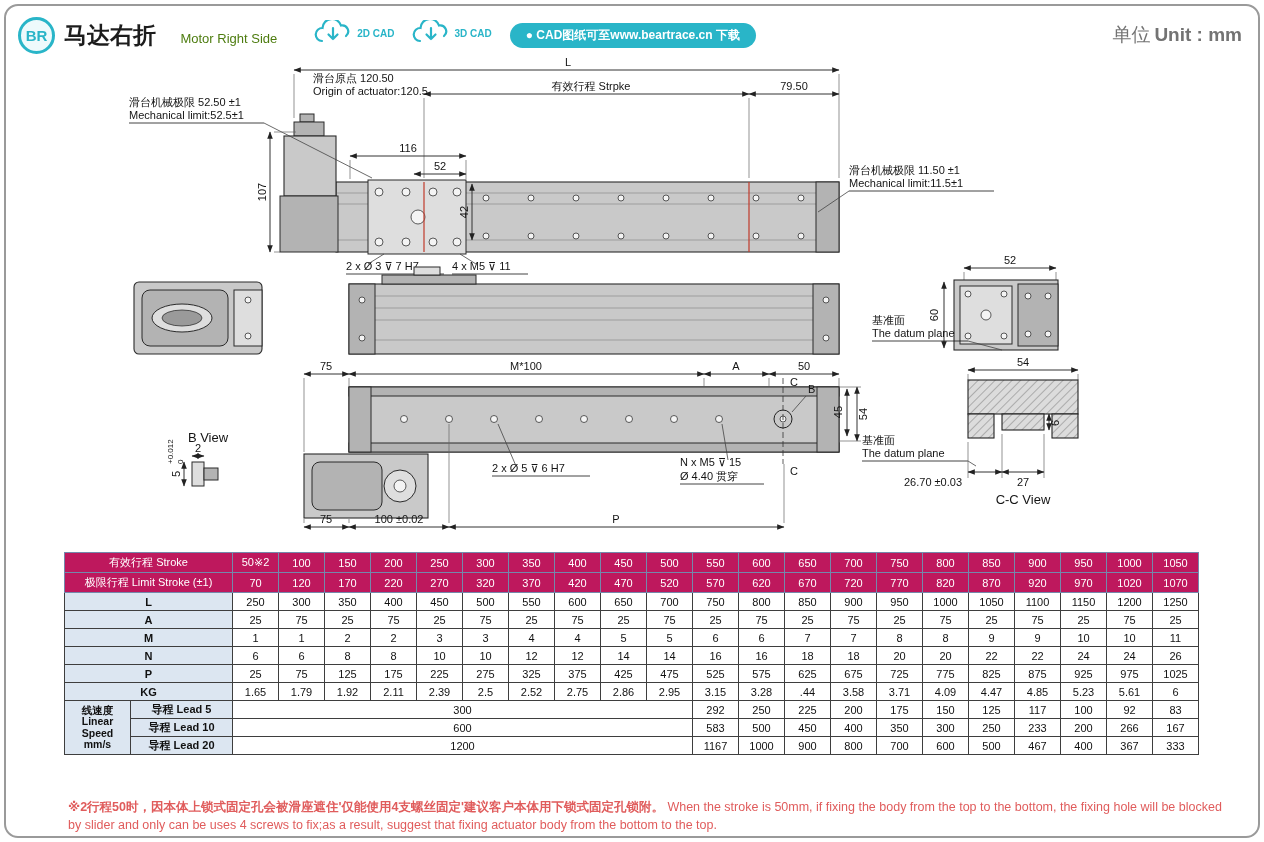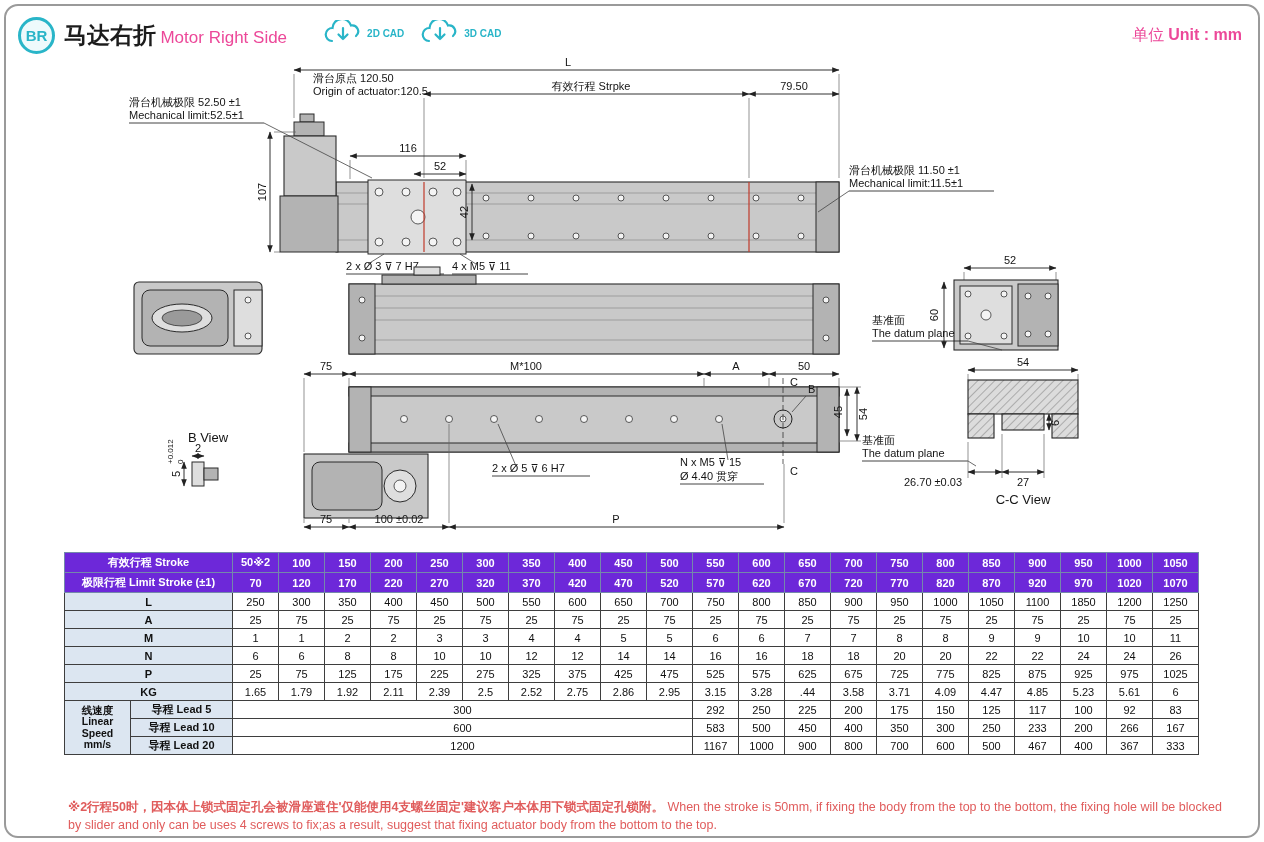--- a/index.html
+++ b/index.html
@@ -4,26 +4,26 @@
 <style>
   *{margin:0;padding:0;box-sizing:border-box}
   html,body{width:1264px;height:842px;background:#fff}
   body{font-family:"Liberation Sans","DejaVu Sans",sans-serif;position:relative;overflow:hidden}
   .page{position:absolute;left:4px;top:4px;width:1256px;height:834px;border:2px solid #9a9a9a;border-radius:14px;background:#fff}
   
   .topbar{position:absolute;top:6px;left:12px;right:16px;height:46px;display:flex;align-items:center}
   .badge{width:37px;height:37px;border-radius:50%;border:3px solid #29b5c8;color:#29b5c8;font-weight:bold;font-size:15px;display:flex;align-items:center;justify-content:center;background:#eefafc;flex:0 0 auto}
   .titles{margin-left:9px;white-space:nowrap}
   .t-cn{font-size:23px;font-weight:bold;color:#1c1c1c}
-  .t-en{font-size:17px;color:#ec4899;margin-left:0}
+  .t-en{font-size:13px;color:#4d7c0f;margin-left:20px}
   .cad-icons{display:flex;gap:14px;margin-left:34px}
   .cad{display:flex;flex-direction:row;align-items:center;cursor:pointer}
   .cad .lbl-sm{font-size:10px;font-weight:bold;color:#29b5c8;margin-top:-3px}
   .pill{margin-left:18px;background:#29b5c8;color:#fff;font-size:12px;font-weight:bold;padding:4px 16px;border-radius:13px;white-space:nowrap;cursor:pointer}
-  .unit{margin-left:auto;font-size:16px;color:#ec4899;white-space:nowrap}
+  .unit{margin-left:auto;font-size:19px;color:#737373;white-space:nowrap}
   .unit .b{font-weight:bold;margin-left:4px}
   
   .drawing{position:absolute;top:46px;left:10px}
   svg text{font-family:"Liberation Sans","DejaVu Sans",sans-serif;font-size:11px;fill:#141414}
   svg text.ttl{font-size:13px}
   svg text.sm{font-size:8px}
   .otl{fill:#c9c9c9;stroke:#2a2a2a;stroke-width:1.1}
   .otl2{fill:#b3b3b3;stroke:#2a2a2a;stroke-width:1}
   .otl3{fill:#dedede;stroke:#2a2a2a;stroke-width:1}
   .hole{fill:#f4f4f4;stroke:#333;stroke-width:.8}
@@ -31,21 +31,21 @@
   .ext{stroke:#666;stroke-width:.7}
   .ldr{stroke:#444;stroke-width:.8;fill:none}
   .u{stroke:#141414;stroke-width:.8}
   .red{stroke:#c0392b;stroke-width:1.2}
   .grain{stroke:#8b8b8b;stroke-width:.7}
   .dashc{stroke:#333;stroke-width:.8;stroke-dasharray:6 3}
   
   table.spec{position:absolute;top:546px;left:58px;border-collapse:collapse;table-layout:fixed;width:1134px;font-size:11px;color:#111}
   .spec td{border:1px solid #3e3e3e;text-align:center;height:18px;padding:0;white-space:nowrap;overflow:hidden;background:#fff}
   .spec td.lbl{background:#dce6f1;font-weight:bold}
-  .spec tr.hdr td{background:#6d28d9;color:#fff;font-weight:bold;border-color:#7488ab;height:20px}
+  .spec tr.hdr td{background:#be185d;color:#fff;font-weight:normal;border-color:#7488ab;height:20px}
   .spec td.grp div{font-size:10.5px;line-height:11.5px}
   
   .footnote{position:absolute;top:792px;left:30px;right:24px;font-size:12.5px;line-height:1.45;color:#e05c5c;padding-left:32px}
   .fn-cn{font-weight:bold}
 </style>
 </head>
 <body>
 
 <div class="page">
 
@@ -68,20 +68,21 @@
       <div class="cad">
         <span>
           <svg width="46" height="26" viewBox="0 0 46 26">
             <path d="M11,21 a6.5,6.5 0 0 1 0.5,-13 a9.5,9.5 0 0 1 18.5,-2.5 a6,6 0 0 1 5,10.5" fill="none" stroke="#29b5c8" stroke-width="2.2" stroke-linecap="round"></path>
             <path d="M22,8 v11 m-4.5,-4.5 l4.5,4.5 l4.5,-4.5" fill="none" stroke="#29b5c8" stroke-width="2.2" stroke-linecap="round" stroke-linejoin="round"></path>
           </svg>
         </span>
         <span class="lbl-sm">3D CAD</span>
       </div>
     </div>
+    <div class="pill">● CAD图纸可至www.beartrace.cn 下载</div>
     <div class="unit">
       <span>单位</span><span class="b">Unit : mm</span>
     </div>
   </div>
 
   <svg class="drawing" width="1240" height="500" viewBox="0 0 1240 500">
     <defs>
       <marker id="arr" viewBox="0 0 10 8" refX="9" refY="4" markerWidth="8" markerHeight="6.5" orient="auto-start-reverse">
         <path d="M0.5,0.5 L9.5,4 L0.5,7.5 z" fill="#222"></path>
       </marker>
@@ -410,21 +411,21 @@
           <td>650</td>
           <td>700</td>
           <td>750</td>
           <td>800</td>
           <td>850</td>
           <td>900</td>
           <td>950</td>
           <td>1000</td>
           <td>1050</td>
           <td>1100</td>
-          <td>1850</td>
+          <td>1150</td>
           <td>1200</td>
           <td>1250</td>
         </tr>
         <tr>
           <td class="lbl" colspan="2">A</td>
           <td>25</td>
           <td>75</td>
           <td>25</td>
           <td>75</td>
           <td>25</td>

